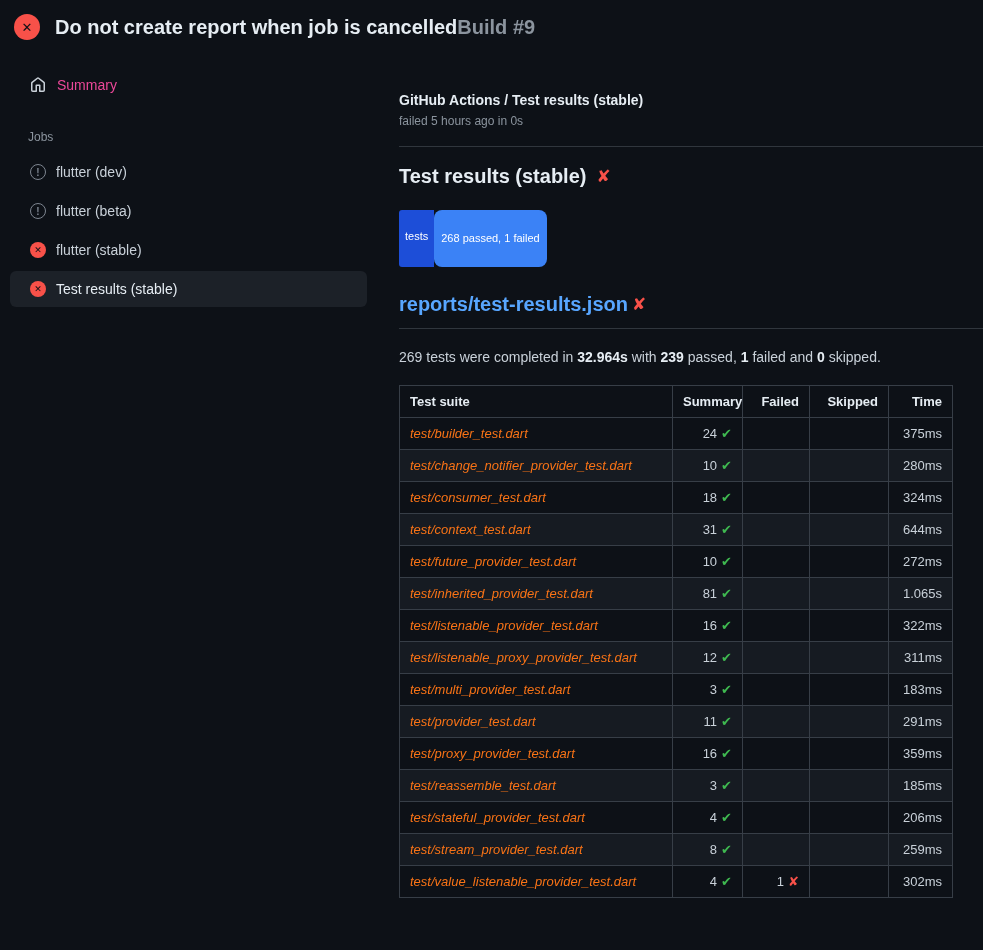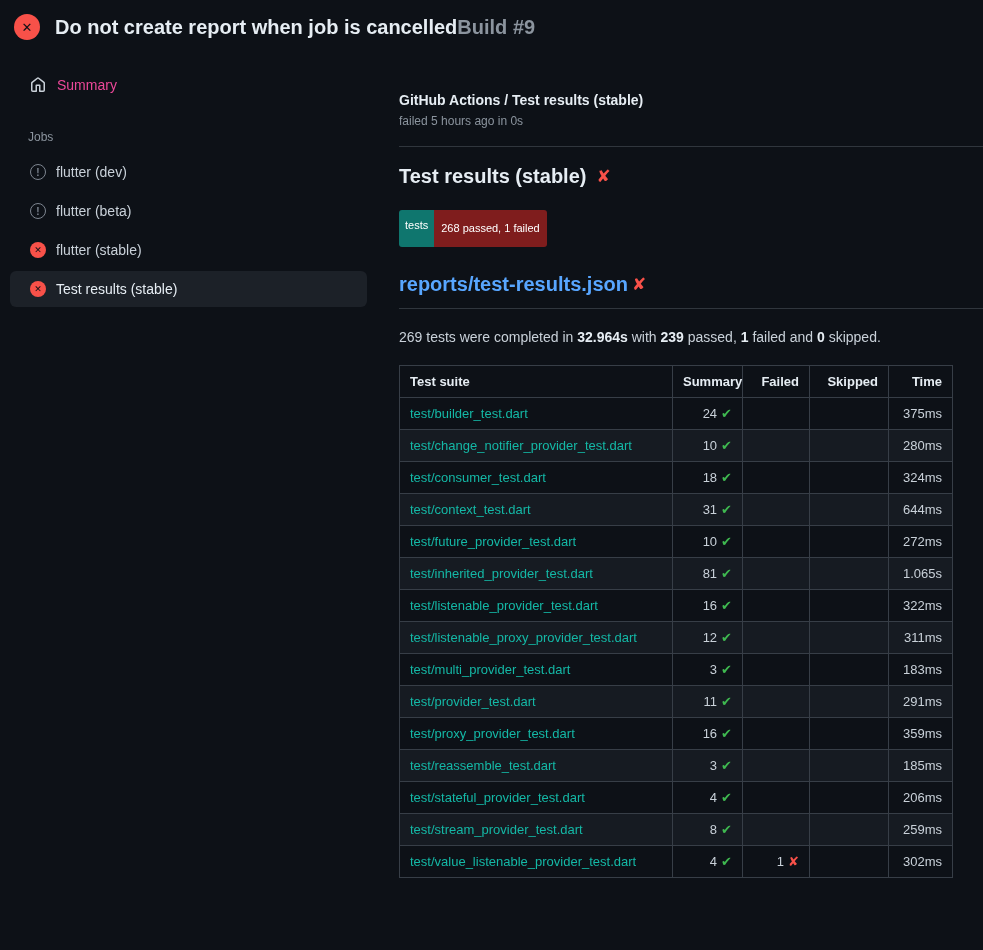--- a/index.html
+++ b/index.html
@@ -60,43 +60,43 @@
   .section-title {
     margin-top: 18px; font-size: 20px; font-weight: 700; color: #e6edf3;
     display: flex; align-items: center; gap: 10px;
   }
   .x-mark { color: #f85149; font-size: 17px; font-weight: 700; line-height: 1; }
 
   .badge {
     display: inline-flex; margin-top: 22px; font-size: 11px;
     border-radius: 3px; overflow: hidden; color: #ffffff; line-height: 1;
   }
-  .badge-label { background: #0f766e; padding: 10px 6px; }
-  .badge-value { background: #7f1d1d; padding: 13px 7px; }
+  .badge-label { background: #1d4ed8; padding: 21px 6px; }
+  .badge-value { background: #3b82f6; padding: 23px 7px; border-radius: 8px; }
 
   .report-title {
     margin-top: 26px; padding-bottom: 12px; border-bottom: 1px solid #30363d;
     font-size: 20px; font-weight: 700;
     display: flex; align-items: center; gap: 4px;
   }
   .report-title a { color: #58a6ff; cursor: pointer; }
 
   .summary-line { margin-top: 20px; color: #c9d1d9; }
   .summary-line strong { color: #e6edf3; font-weight: 700; text-align: center; }
 
   
   table.results {
     margin-top: 20px; border-collapse: collapse; table-layout: fixed;
     width: 553px; font-size: 13px;
   }
   .results th, .results td { border: 1px solid #373e47; padding: 8px 10px; }
   .results th { font-weight: 700; color: #e6edf3; text-align: left; }
   .results th.num, .results td.num, .results th.time, .results td.time { text-align: right; }
   .results tbody tr:nth-child(even) { background: #161b22; }
-  .results a { color: #14b8a6; cursor: pointer; }
+  .results a { color: #f97316; cursor: pointer; font-style: italic; }
   .check { color: #3fb950; font-weight: 700; margin-left: 4px; }
   .cross { color: #f85149; font-weight: 700; margin-left: 4px; }
 </style>
 </head>
 <body>
 
 <header class="page-header">
   <span class="fail-circle lg">✕</span>
   <h1 class="page-title"><span>Do not create report when job is cancelled</span><span class="build">Build #9</span></h1>
 </header>

